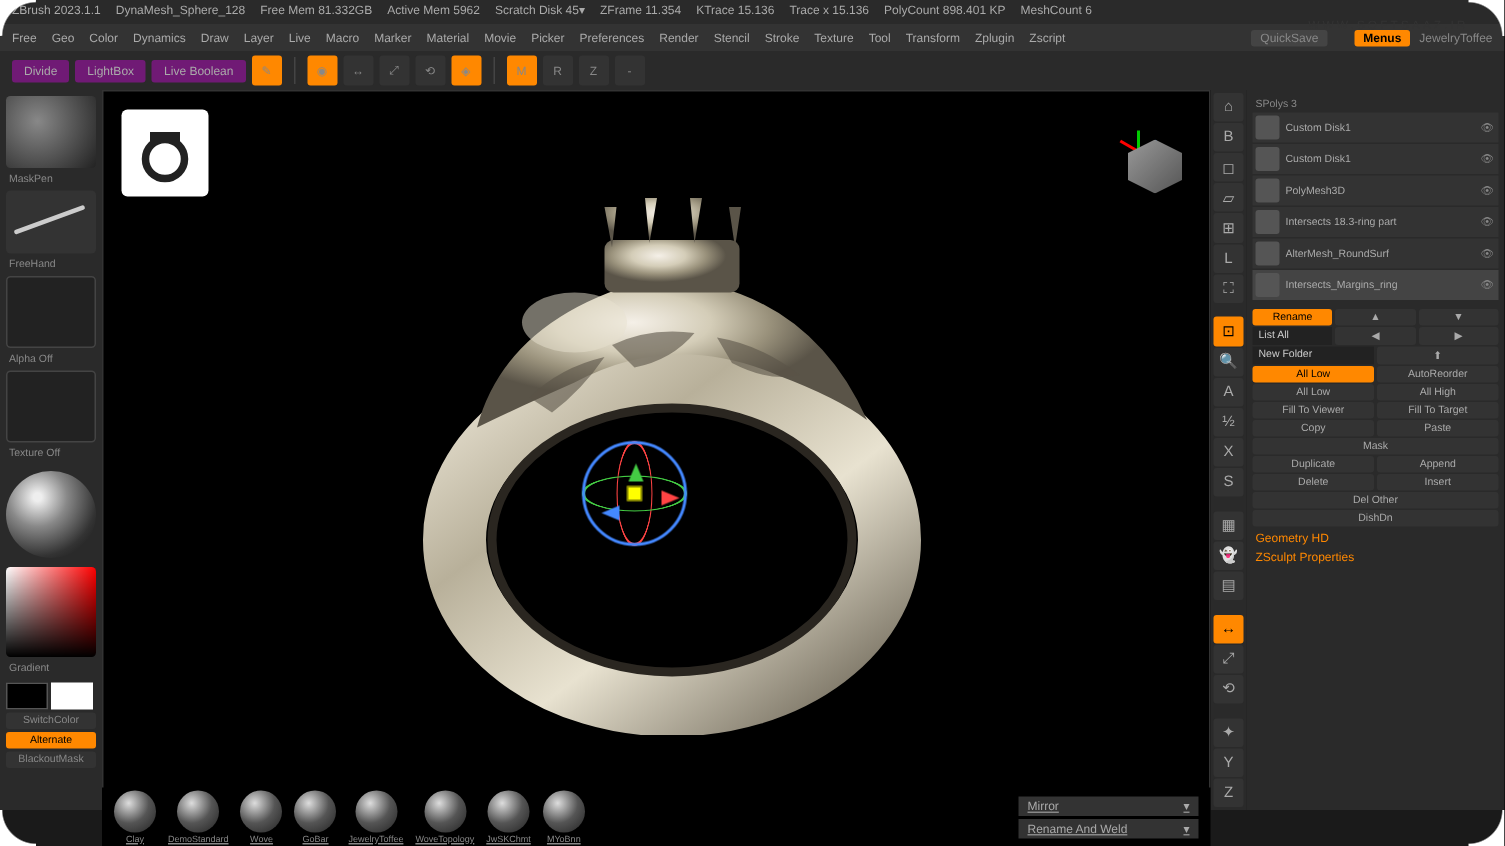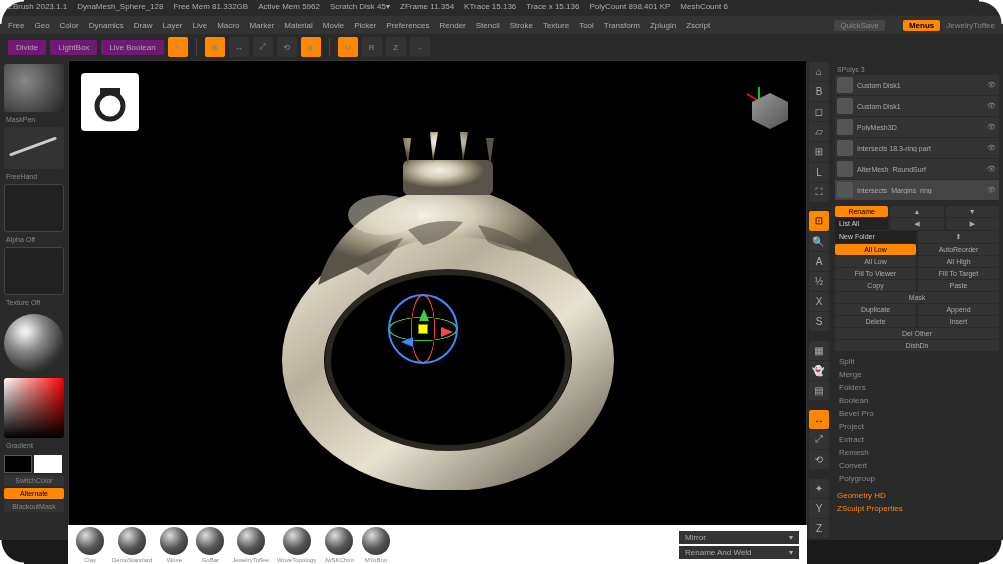--- a/index.html
+++ b/index.html
@@ -75,21 +75,21 @@
     .subtool-name { flex: 1; color: #aaa; font-size: 7px; overflow: hidden; }
     .subtool-eye { width: 10px; color: #888; }
     .panel-section { margin: 4px 0; }
     .panel-row { display: flex; gap: 2px; margin: 1px 0; }
     .panel-input { background: #222; border: none; color: #ccc; padding: 2px 4px; flex: 1; font-size: 7px; }
     .panel-button { background: #333; color: #aaa; padding: 2px 4px; font-size: 7px; border-radius: 2px; flex: 1; text-align: center; }
     .panel-button.orange { background: #ff8800; color: #000; }
     .panel-list-item { color: #888; padding: 2px 4px; font-size: 8px; }
     .panel-header { color: #ff8800; font-size: 8px; padding: 2px; }
     
-    .bottom-bar { position: absolute; bottom: 0; left: 68px; right: 196px; height: 39px; background: #ffffff; padding: 2px 8px; }
+    .bottom-bar { position: absolute; bottom: 0; left: 68px; right: 196px; height: 39px; background: #000000; padding: 2px 8px; text-decoration: underline; }
     .material-row { display: flex; gap: 8px; align-items: center; height: 100%; }
     .mat-sphere { width: 28px; height: 28px; border-radius: 50%; background: radial-gradient(circle at 35% 30%, #ddd, #555, #222); }
     .mat-item { display: flex; flex-direction: column; align-items: center; gap: 2px; }
     .mat-label { font-size: 6px; color: #888; }
     .bottom-right { margin-left: auto; display: flex; flex-direction: column; gap: 2px; }
     .bottom-select { background: #333; color: #aaa; padding: 2px 6px; font-size: 8px; width: 120px; display: flex; justify-content: space-between; }
     
     .watermark { position: absolute; top: 12px; right: 24px; width: 170px; height: 60px; z-index: 100; pointer-events: none; }
     .watermark-text { font-size: 32px; font-weight: 900; color: #000; letter-spacing: -2px; text-align: right; direction: rtl; }
     .watermark-sub { font-size: 8px; color: #333; text-align: right; letter-spacing: 2px; }
@@ -348,32 +348,20 @@
     <div class="panel-row">
       <div class="panel-button">Delete</div>
       <div class="panel-button">Insert</div>
     </div>
     <div class="panel-row">
       <div class="panel-button">Del Other</div>
     </div>
     <div class="panel-row">
       <div class="panel-button">DishDn</div>
     </div>
-    <div class="panel-section">
-      <div class="panel-list-item">Split</div>
-      <div class="panel-list-item">Merge</div>
-      <div class="panel-list-item">Folders</div>
-      <div class="panel-list-item">Boolean</div>
-      <div class="panel-list-item">Bevel Pro</div>
-      <div class="panel-list-item">Project</div>
-      <div class="panel-list-item">Extract</div>
-      <div class="panel-list-item">Remesh</div>
-      <div class="panel-list-item">Convert</div>
-      <div class="panel-list-item">Polygroup</div>
-    </div>
     <div class="panel-header">Geometry HD</div>
     <div class="panel-header">ZSculpt Properties</div>
   </div>
 </div>
 
 <div class="bottom-bar">
   <div class="material-row">
     <div class="mat-item">
         <div class="mat-sphere"></div>
         <span class="mat-label">Clay</span>

